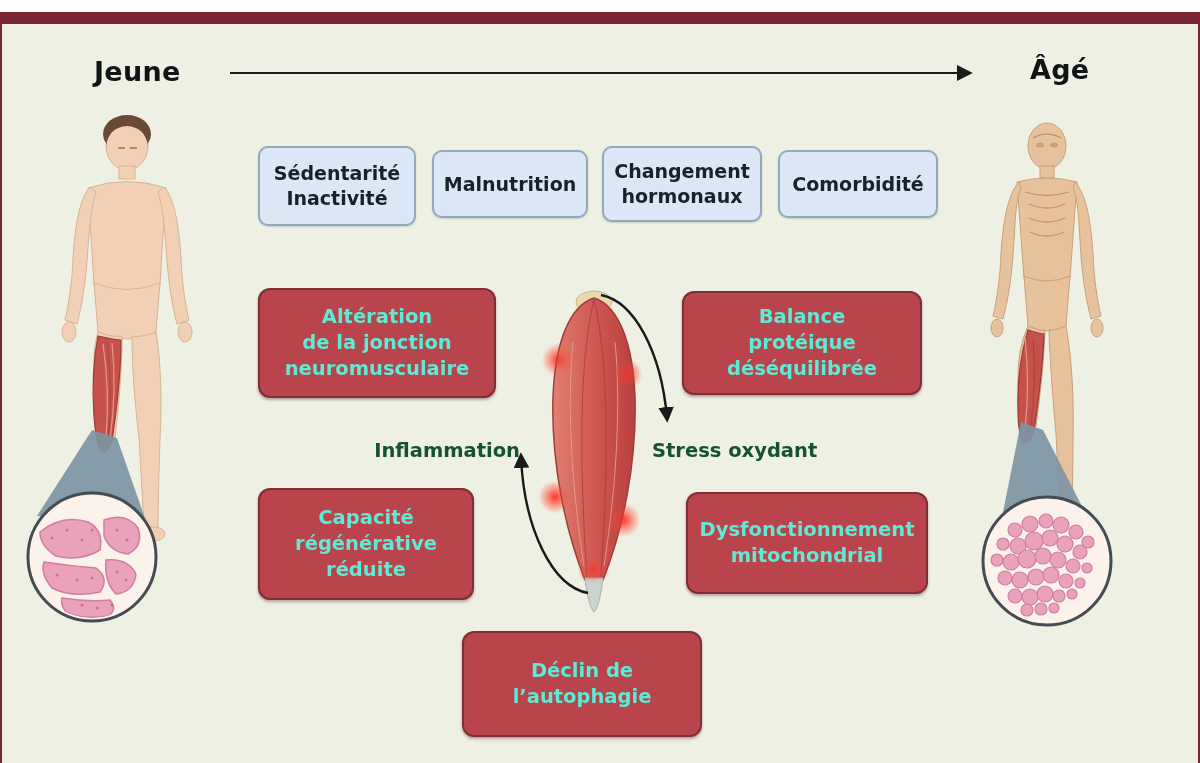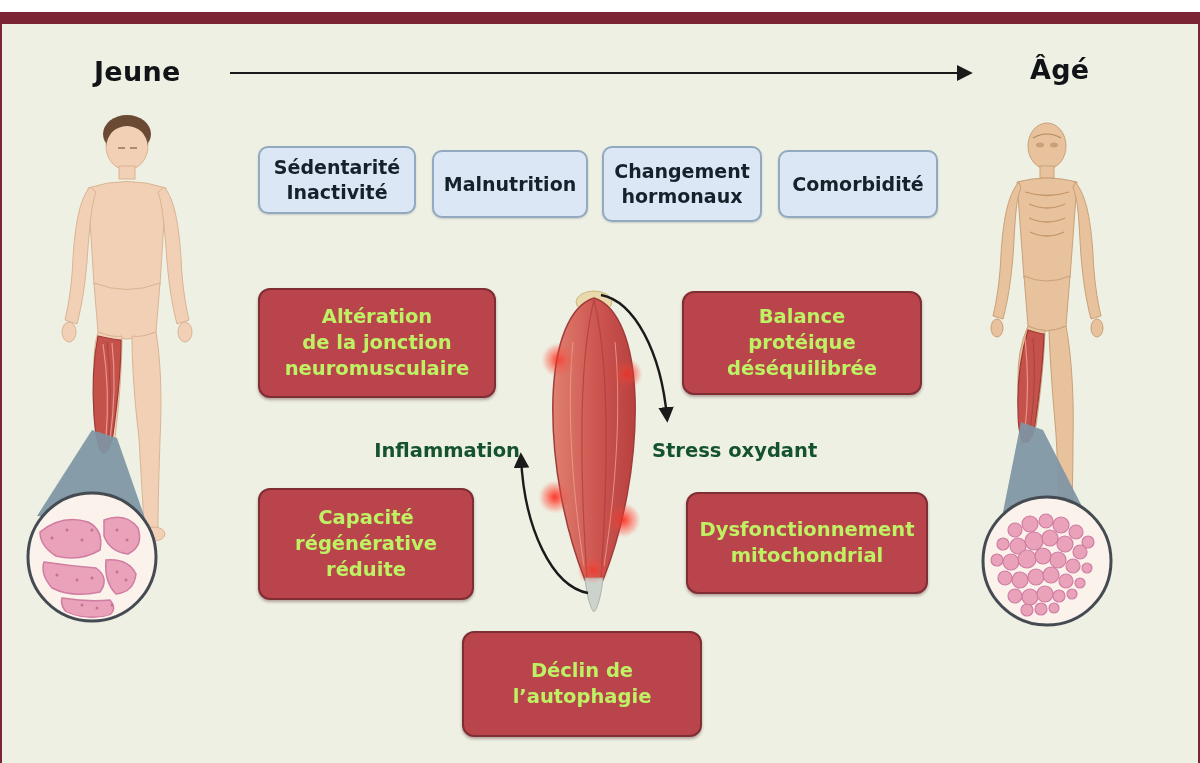--- a/index.html
+++ b/index.html
@@ -15,21 +15,21 @@
     position:absolute; background:#dbe7f4; border:2px solid #92a9bf; border-radius:10px;
     display:flex; align-items:center; justify-content:center; text-align:center;
     box-shadow:0 1px 2px rgba(40,60,80,.2);
   }
   .cause-box .box-text { font-size:19px; font-weight:bold; color:#15222c; white-space:pre-line; line-height:1.3; padding:2px 6px; }
   .mech-box {
     position:absolute; background:#b9444b; border:2px solid #7f2e34; border-radius:12px;
     display:flex; align-items:center; justify-content:center; text-align:center;
     box-shadow:0 2px 3px rgba(70,20,25,.35);
   }
-  .mech-box .box-text { font-size:19.5px; font-weight:bold; color:#bef264; white-space:pre-line; line-height:1.35; padding:4px 8px; }
+  .mech-box .box-text { font-size:19.5px; font-weight:bold; color:#5eead4; white-space:pre-line; line-height:1.35; padding:4px 8px; }
   .cycle-label { position:absolute; font-size:19.5px; font-weight:bold; color:#14532d; }
 </style>
 </head>
 <body>
 
 <div class="page">
   <div class="top-bar"></div>
 
   <div class="timeline-label" style="left:92px;top:42px">Jeune</div>
   <svg style="position:absolute;left:226px;top:50px" width="758" height="18" viewBox="0 0 758 18">
@@ -211,21 +211,21 @@
       <circle cx="50" cy="215" r="15" fill="url(#glow)"></circle>
       <circle cx="118" cy="238" r="16" fill="url(#glow)"></circle>
       <circle cx="88" cy="288" r="14" fill="url(#glow)"></circle>
     </g>
     <g stroke="#1a1a1a" stroke-width="2.4" fill="none">
       <path d="M96,13 A74,150 0 0 1 162,136" marker-end="url(#arrowC)"></path>
       <path d="M83,311 A74,150 0 0 1 16,175" marker-end="url(#arrowC)"></path>
     </g>
   </svg>
 
-  <div class="cause-box" style="left:256px;top:132px;width:158px;height:68px">
+  <div class="cause-box" style="left:256px;top:132px;width:158px;height:80px">
     <span class="box-text">Sédentarité
 Inactivité</span>
   </div>
   <div class="cause-box" style="left:430px;top:136px;width:156px;height:68px">
     <span class="box-text">Malnutrition</span>
   </div>
   <div class="cause-box" style="left:600px;top:132px;width:160px;height:76px">
     <span class="box-text">Changement
 hormonaux</span>
   </div>

